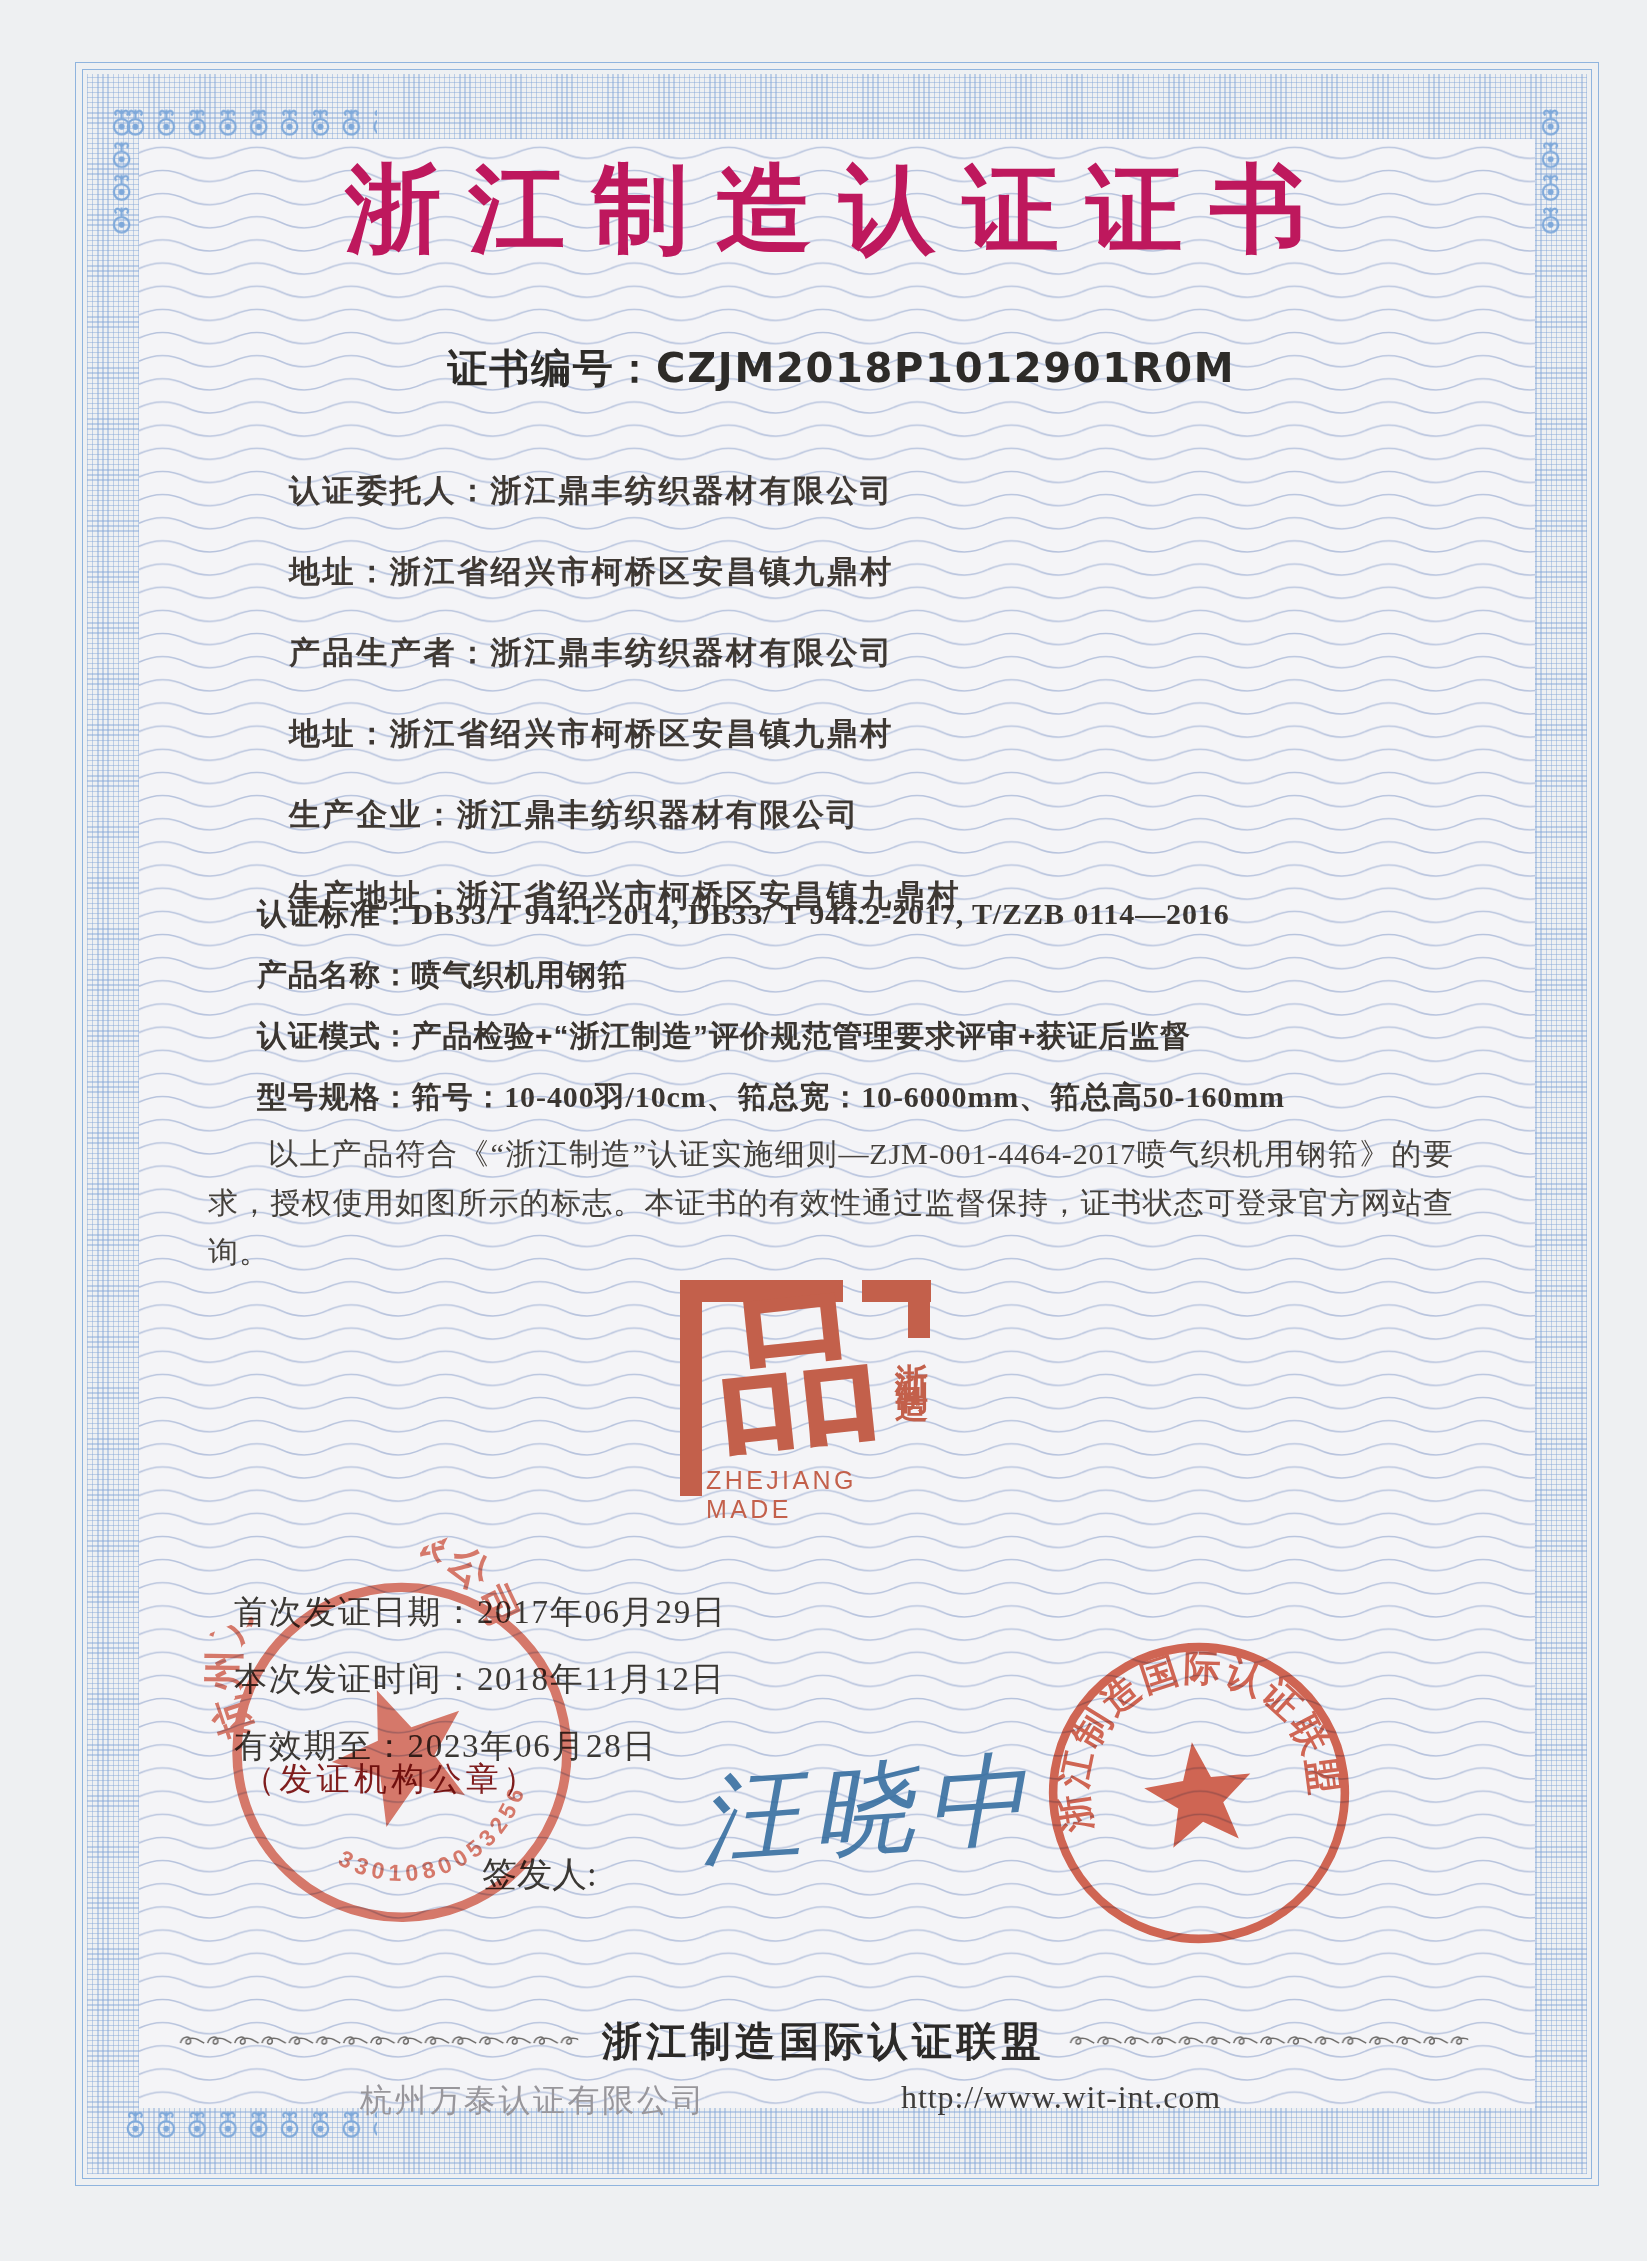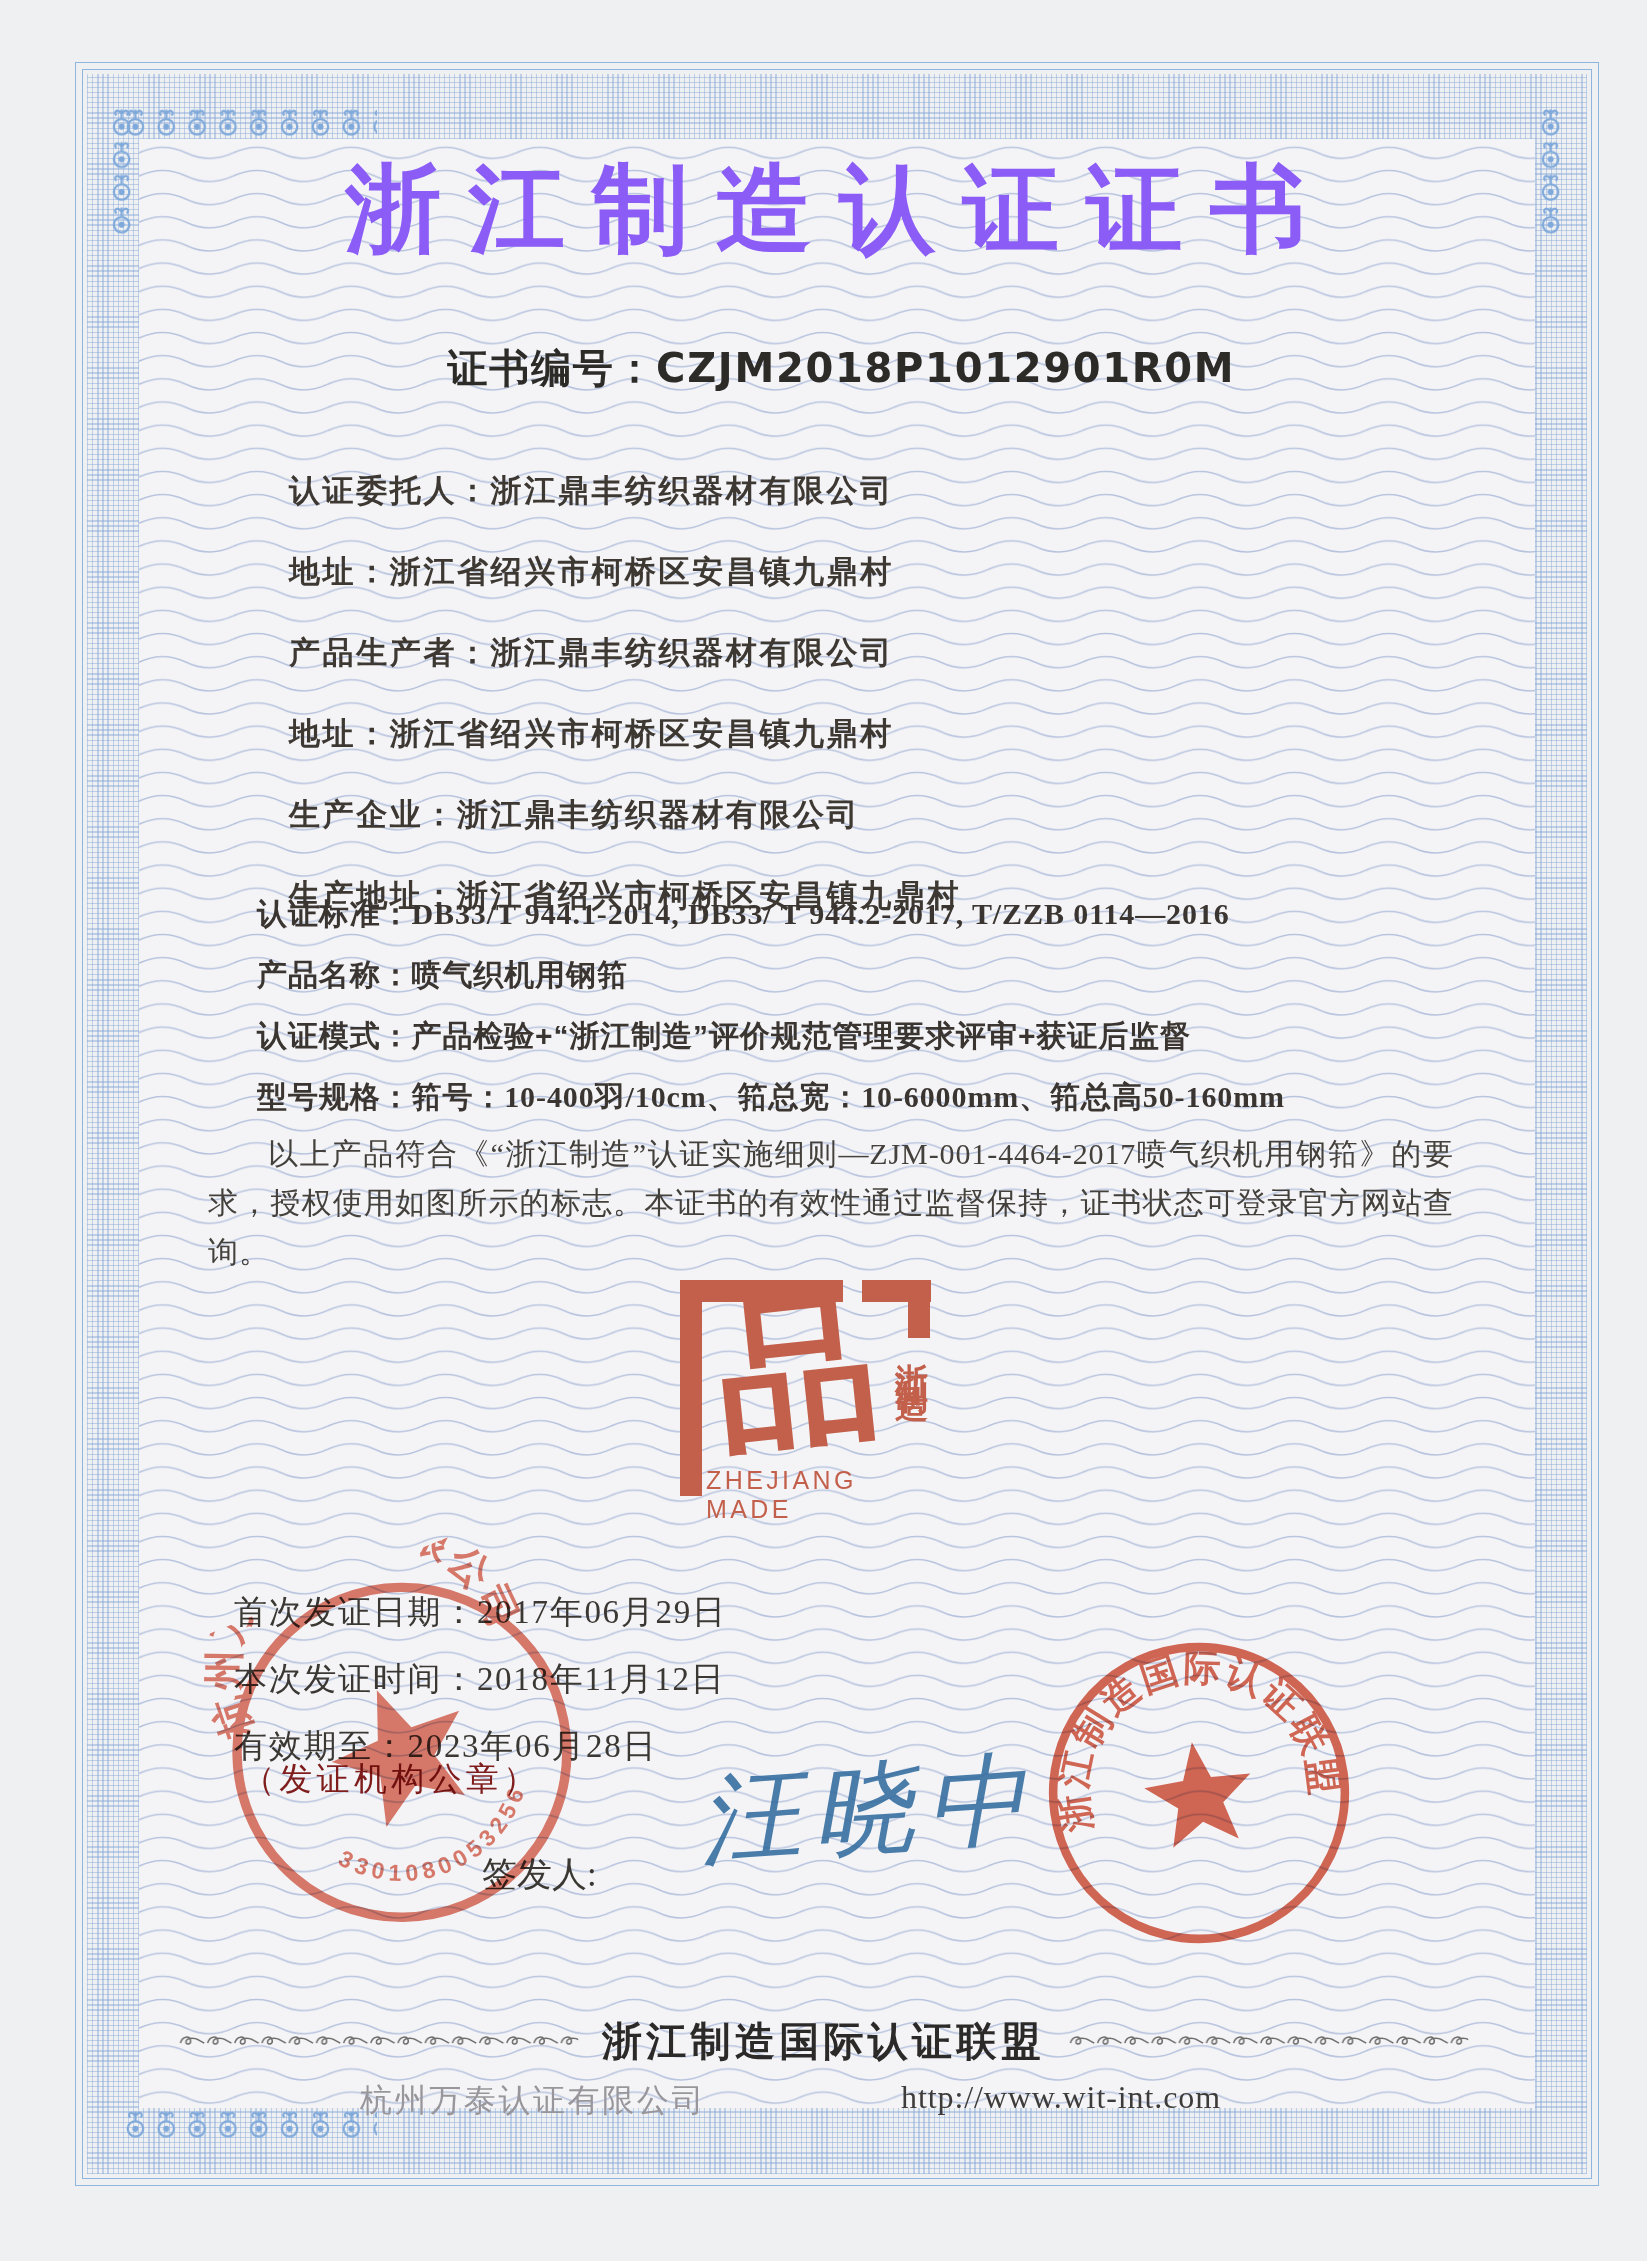--- a/index.html
+++ b/index.html
@@ -21,21 +21,21 @@
   .floral.top{top:106px; left:120px; right:93px; height:33px;}
   .floral.bottom{bottom:120px; left:120px; right:93px; height:33px;}
   .floral.left{left:106px; top:106px; bottom:120px; width:33px;}
   .floral.right{right:79px; top:106px; bottom:120px; width:33px;}
   .paper{position:absolute; top:139px; left:139px; right:112px; bottom:153px;
          background:#f4f4f7;}
   .paper svg{position:absolute; inset:0;}
   
   .title{position:absolute; left:4px; right:0; top:146px; text-align:center;
     font-family:"DejaVu Serif", serif; font-weight:700; font-size:96px;
-    color:#8b5cf6; letter-spacing:27.5px; text-indent:27.5px;}
+    color:#be185d; letter-spacing:27.5px; text-indent:27.5px;}
   .certno{position:absolute; left:0; right:0; top:341px; text-align:center;
     font-size:40px; color:#2d2b28; font-weight:700; letter-spacing:1.7px;padding-left:36px;}
   .certno .val{font-family:"DejaVu Sans", sans-serif;}
   .fields{position:absolute; left:257px; top:470px; display:flex;
     flex-direction:column; gap:39px;}
   .fields .row{font-size:31px; font-weight:700; color:#3e3833; letter-spacing:2.6px;margin-left:32px;}
   .specs{position:absolute; left:257px; top:894px; display:flex;
     flex-direction:column; gap:20px;}
   .specs .row{font-size:30px; font-weight:700; color:#3a3530; letter-spacing:0.9px;}
   .specs .val{font-family:"Liberation Serif", serif;}

